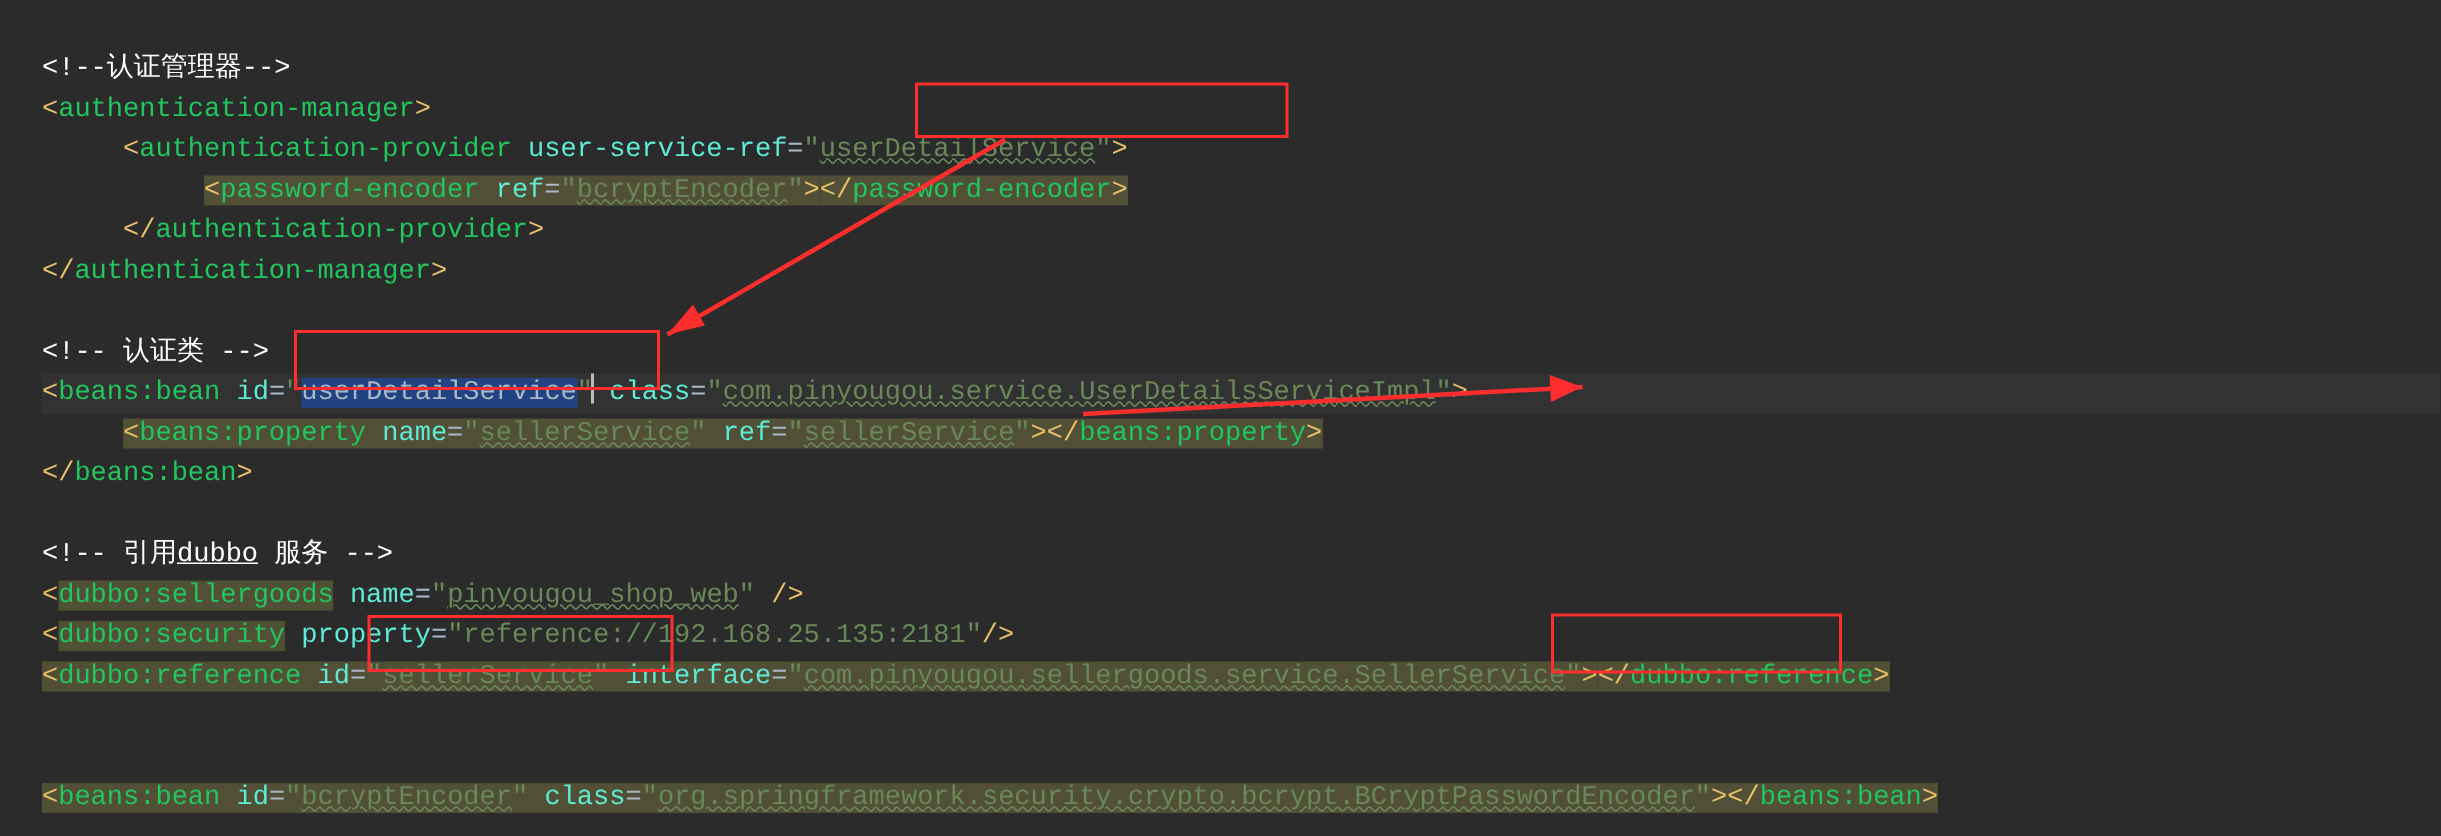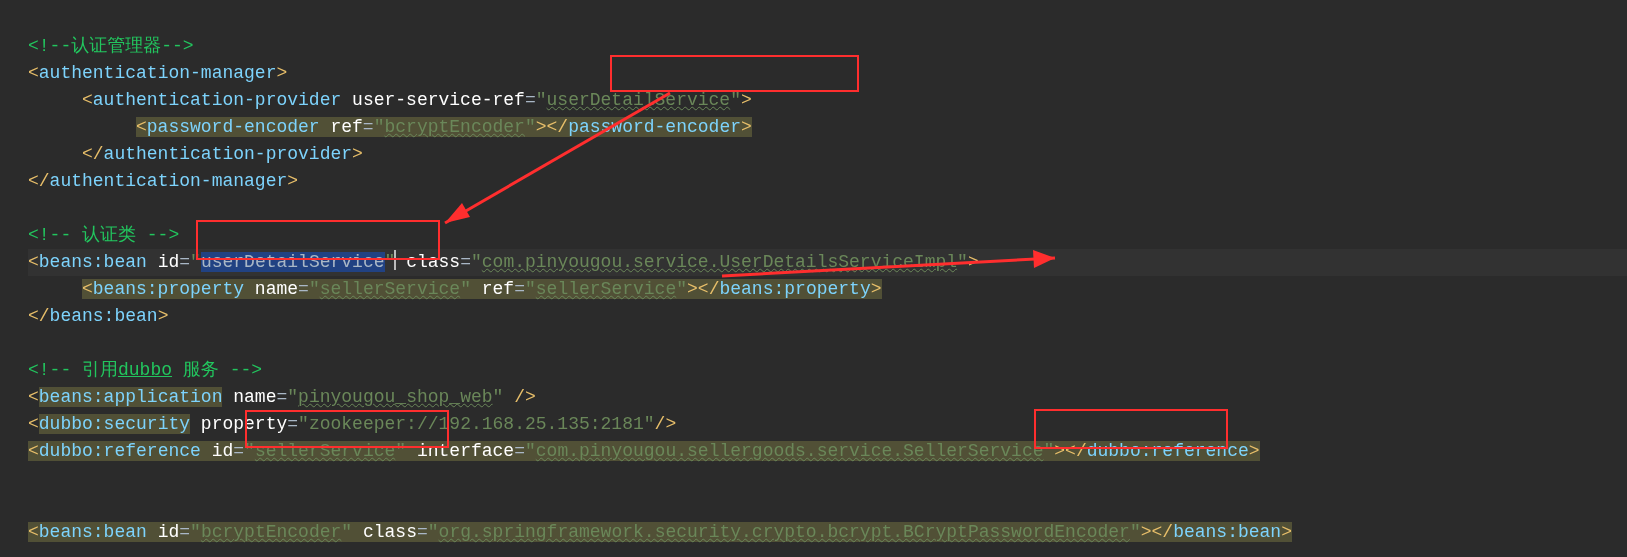--- a/index.html
+++ b/index.html
@@ -10,24 +10,24 @@
     font-size:18px;
     line-height:27px;
     letter-spacing:0px;
   }
   .editor{
     position:relative;
     padding:6px 0 6px 28px;
     white-space:pre;
   }
   pre{margin:0;font-family:inherit;}
-  .cmt{color:#22c55e;}
+  .cmt{color:#ffffff;}
   .brk{color:#e8bf6a;}     
-  .tag{color:#7dd3fc;margin-top:35px;}     
-  .attr{color:#ffffff;}
+  .tag{color:#22c55e;margin-top:35px;}     
+  .attr{color:#5eead4;}
   .eq{color:#a9b7c6;}
   .str{color:#6a8759;}     
   .ind1{padding-left:54px;display:inline-block;}
   .ind2{padding-left:108px;display:inline-block;}
   .hl-olive{background:#515036;}
   .hl-row{background:#323232;}
   .sel{background:#214283;color:#a9b7c6;}
   .wavy{
     text-decoration-style:wavy;
     text-decoration-line:underline;
@@ -64,22 +64,22 @@
 <span class="ind2"></span><span class="hl-olive"><span class="brk">&lt;</span><span class="tag">password-encoder</span> <span class="attr">ref</span><span class="eq">=</span><span class="str">"<span class="wavy">bcryptEncoder</span>"</span><span class="brk">&gt;</span></span><span class="hl-olive"><span class="brk">&lt;/</span><span class="tag">password-encoder</span><span class="brk">&gt;</span></span>
 <span class="ind1"></span><span class="brk">&lt;/</span><span class="tag">authentication-provider</span><span class="brk">&gt;</span>
 <span class="brk">&lt;/</span><span class="tag">authentication-manager</span><span class="brk">&gt;</span>
 
 <span class="cmt"><span>&lt;!-- </span><span>认证类</span><span> --&gt;</span></span>
 <span class="hl-row" style="display:inline-block;width:100%"><span class="brk">&lt;</span><span class="tag">beans:bean</span> <span class="attr">id</span><span class="eq">=</span><span class="str">"<span class="sel">userDetailService</span>"</span><span class="caret"></span> <span class="attr">class</span><span class="eq">=</span><span class="str">"<span class="wavy">com.pinyougou.service.UserDetailsServiceImpl</span>"</span><span class="brk">&gt;</span></span>
 <span class="ind1"></span><span class="hl-olive"><span class="brk">&lt;</span><span class="tag">beans:property</span> <span class="attr">name</span><span class="eq">=</span><span class="str">"<span class="wavy">sellerService</span>"</span> <span class="attr">ref</span><span class="eq">=</span><span class="str">"<span class="wavy">sellerService</span>"</span><span class="brk">&gt;</span></span><span class="hl-olive"><span class="brk">&lt;/</span><span class="tag">beans:property</span><span class="brk">&gt;</span></span>
 <span class="brk">&lt;/</span><span class="tag">beans:bean</span><span class="brk">&gt;</span>
 
 <span class="cmt"><span>&lt;!-- </span><span>引用</span><span class="wavy-dark">dubbo</span><span> 服务 </span><span>--&gt;</span></span>
-<span class="brk">&lt;</span><span class="hl-olive"><span class="tag">beans:application</span></span> <span class="attr">name</span><span class="eq">=</span><span class="str">"<span class="wavy">pinyougou_shop_web</span>"</span><span class="brk"> /&gt;</span>
-<span class="brk">&lt;</span><span class="hl-olive"><span class="tag">dubbo:security</span></span> <span class="attr">property</span><span class="eq">=</span><span class="str">"<span>zookeeper://192.168.25.135:2181</span>"</span><span class="brk">/&gt;</span>
+<span class="brk">&lt;</span><span class="hl-olive"><span class="tag">dubbo:sellergoods</span></span> <span class="attr">name</span><span class="eq">=</span><span class="str">"<span class="wavy">pinyougou_shop_web</span>"</span><span class="brk"> /&gt;</span>
+<span class="brk">&lt;</span><span class="hl-olive"><span class="tag">dubbo:security</span></span> <span class="attr">property</span><span class="eq">=</span><span class="str">"<span>reference://192.168.25.135:2181</span>"</span><span class="brk">/&gt;</span>
 <span class="hl-olive"><span class="brk">&lt;</span><span class="tag">dubbo:reference</span> <span class="attr">id</span><span class="eq">=</span><span class="str">"<span class="wavy">sellerService</span>"</span> <span class="attr">interface</span><span class="eq">=</span><span class="str">"<span class="wavy">com.pinyougou.sellergoods.service.SellerService</span>"</span><span class="brk">&gt;</span></span><span class="hl-olive"><span class="brk">&lt;/</span><span class="tag">dubbo:reference</span><span class="brk">&gt;</span></span>
 
 
 <span class="hl-olive"><span class="brk">&lt;</span><span class="tag">beans:bean</span> <span class="attr">id</span><span class="eq">=</span><span class="str">"<span class="wavy">bcryptEncoder</span>"</span> <span class="attr">class</span><span class="eq">=</span><span class="str">"<span class="wavy">org.springframework.security.crypto.bcrypt.BCryptPasswordEncoder</span>"</span><span class="brk">&gt;</span></span><span class="hl-olive"><span class="brk">&lt;/</span><span class="tag">beans:bean</span><span class="brk">&gt;</span></span>
 </pre>
 
   
   <div class="annot-rect" id="r1" style="left: 610px; top: 55px; width: 245px; height: 33px;"></div>
   <div class="annot-rect" id="r2" style="left: 196px; top: 220px; width: 240px; height: 36px;"></div>
   <div class="annot-rect" id="r3" style="left: 245px; top: 410px; width: 200px; height: 34px;"></div>

